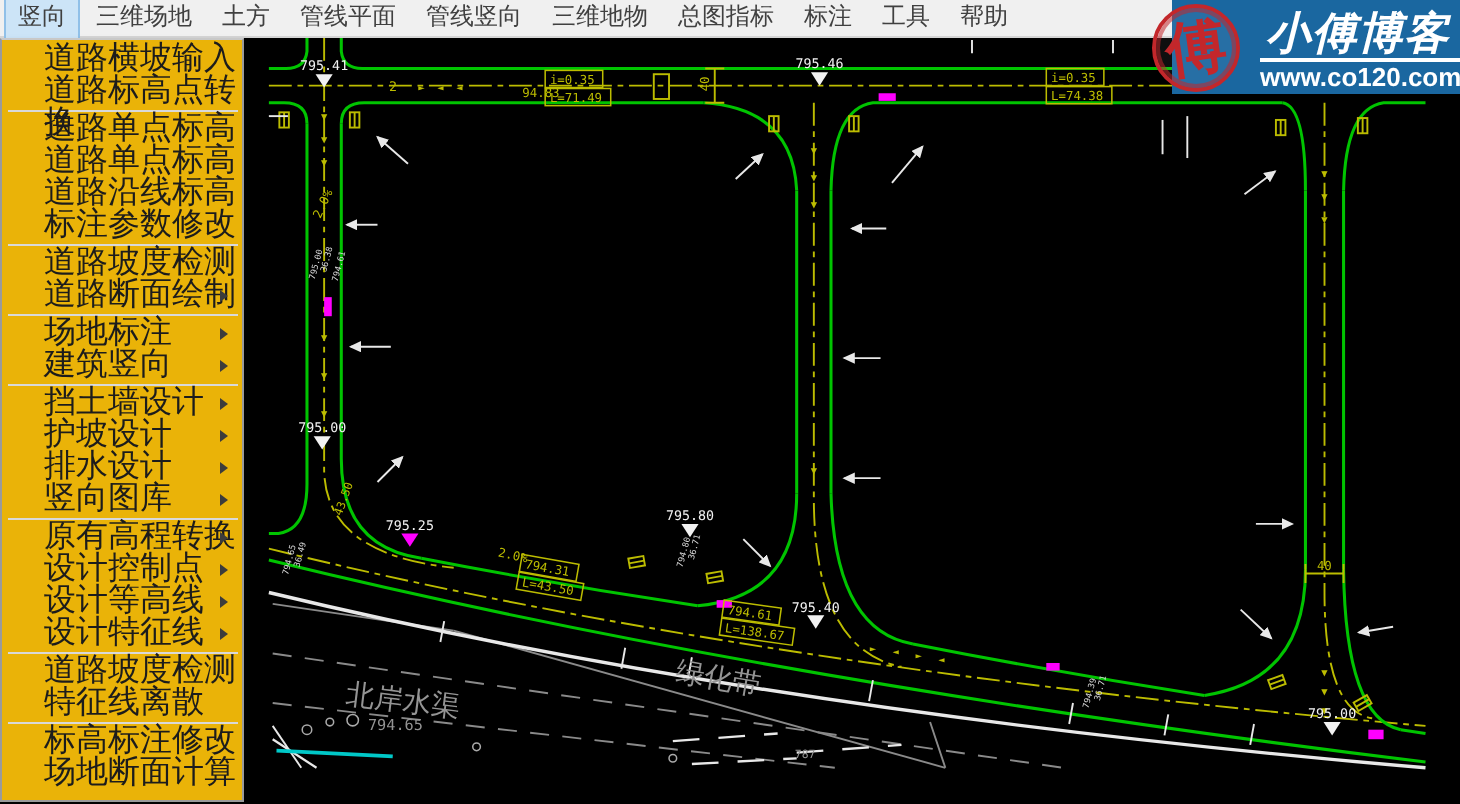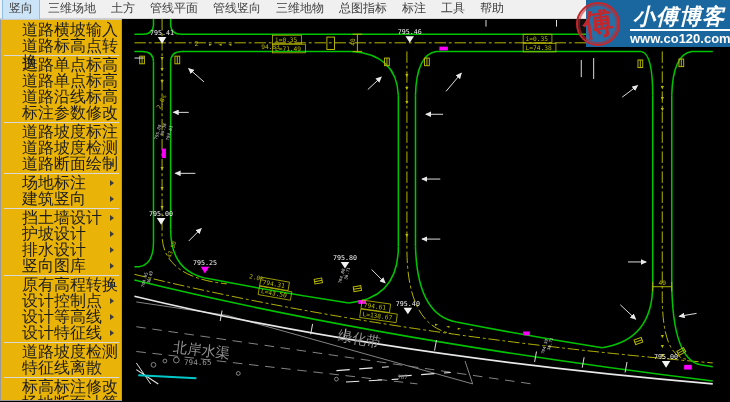--- a/index.html
+++ b/index.html
@@ -320,21 +320,20 @@
 
 <div id="dropdown">
     <div class="mi">道路横坡输入</div>
     <div class="mi">道路标高点转换</div>
     <div class="sep"></div>
     <div class="mi">道路单点标高</div>
     <div class="mi">道路单点标高</div>
     <div class="mi">道路沿线标高</div>
     <div class="mi">标注参数修改</div>
     <div class="sep"></div>
-    <div class="mi">道路坡度标注</div>
     <div class="mi">道路坡度检测</div>
     <div class="mi">道路断面绘制<span class="sub-arrow"></span></div>
     <div class="sep"></div>
     <div class="mi">场地标注<span class="sub-arrow"></span></div>
     <div class="mi">建筑竖向<span class="sub-arrow"></span></div>
     <div class="sep"></div>
     <div class="mi">挡土墙设计<span class="sub-arrow"></span></div>
     <div class="mi">护坡设计<span class="sub-arrow"></span></div>
     <div class="mi">排水设计<span class="sub-arrow"></span></div>
     <div class="mi">竖向图库<span class="sub-arrow"></span></div>

